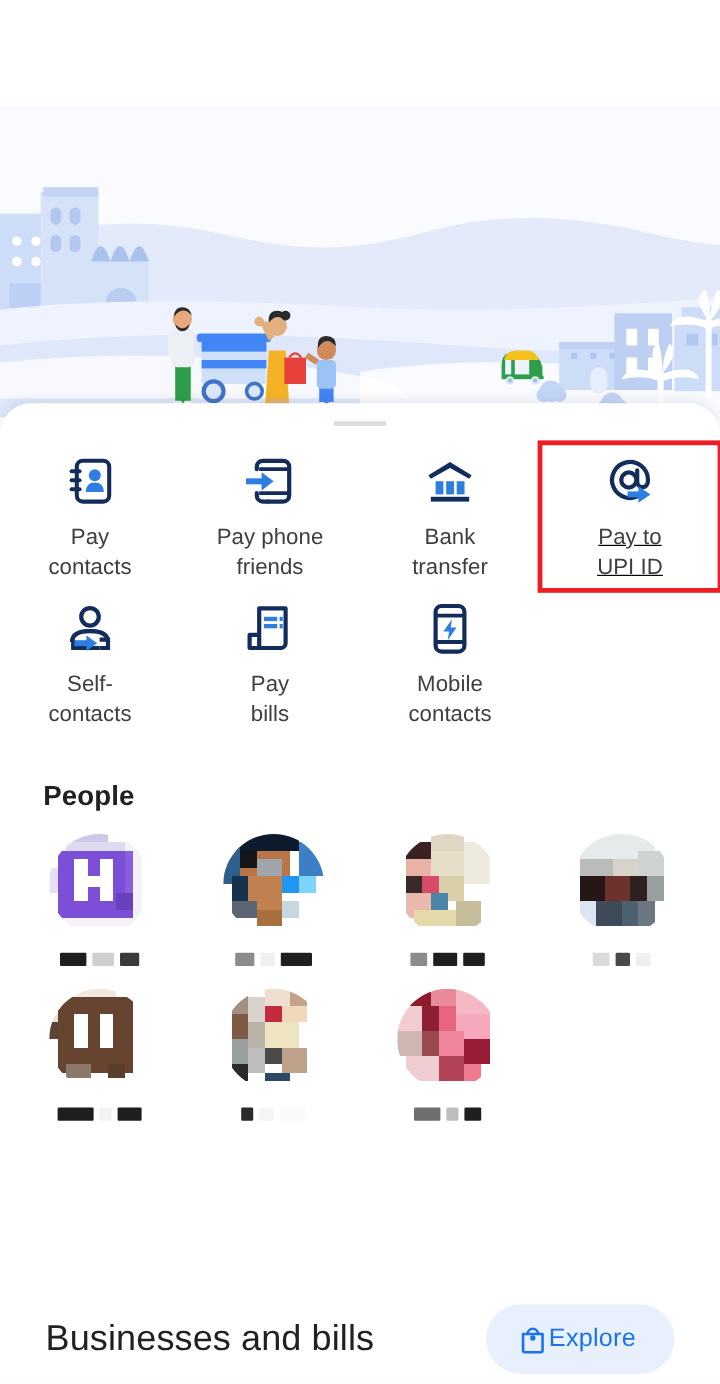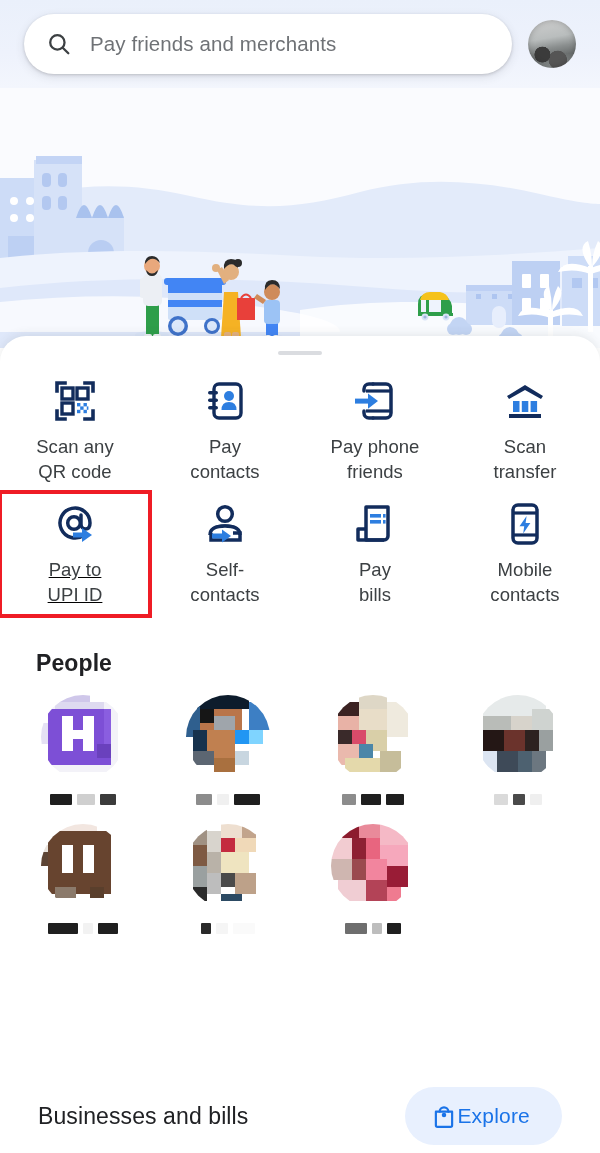--- a/index.html
+++ b/index.html
@@ -88,44 +88,34 @@
     display: flex; gap: 5px; align-items: center; justify-content: center;
   }
   .pname i { display: block; height: 11px; border-radius: 1px; }
 
   
   .biz-row {
     position: absolute; left: 0; bottom: 8px; width: 600px;
     display: flex; align-items: center; justify-content: space-between;
     padding: 0 38px;
   }
-  .biz-title { font-size: 23px; color: #202124; letter-spacing: .1px; }
+  .biz-title { font-size: 30px; color: #202124; letter-spacing: .1px; }
   .explore-btn {
     display: flex; align-items: center; 
     background: #e8f0fe; border-radius: 30px; padding: 16px 32px 16px 26px;
     cursor: pointer; border: none;
   }
   .explore-btn .bag { width: 26px; height: 26px; flex: 0 0 26px; }
   .explore-btn .etext { font-size: 21px; color: #1a73e8; letter-spacing: .2px; }
 </style>
 </head>
 <body>
 
 <div class="screen">
 
-  <div class="header">
-    <div class="searchbar">
-      <svg class="search-icon" viewBox="0 0 24 24">
-        <circle cx="10.5" cy="10.5" r="6.6" fill="none" stroke="#3c4043" stroke-width="2.1"></circle>
-        <line x1="15.4" y1="15.4" x2="20.6" y2="20.6" stroke="#3c4043" stroke-width="2.1" stroke-linecap="round"></line>
-      </svg>
-      <span class="search-placeholder">Pay friends and merchants</span>
-    </div>
-    <div class="avatar"></div>
-  </div>
 
   <div class="hero">
     <svg viewBox="0 0 600 260" xmlns="http://www.w3.org/2000/svg">
       <defs>
         <clipPath id="heroclip">
             <rect x="0" y="0" width="600" height="260"></rect>
           </clipPath>
       </defs>
       <g clip-path="url(#heroclip)">
         <rect x="0" y="0" width="600" height="260" fill="#fafbfe"></rect>
@@ -315,43 +305,20 @@
         </g>
       </g>
     </svg>
   </div>
 
   <div class="sheet">
     <div class="grabber"></div>
 
     <div class="grid">
 
-      <div class="tile">
-        <svg class="glyph" viewBox="0 0 44 44">
-          <g fill="none" stroke="#122c5c" stroke-width="3.6" stroke-linecap="square">
-            <path d="M4,12 L4,4 L12,4"></path>
-              <path d="M32,4 L40,4 L40,12"></path>
-            <path d="M4,32 L4,40 L12,40"></path>
-              <path d="M32,40 L40,40 L40,32"></path>
-          </g>
-          <rect x="9" y="9" width="11" height="11" fill="none" stroke="#122c5c" stroke-width="3.4"></rect>
-          <rect x="24" y="9" width="11" height="11" fill="none" stroke="#122c5c" stroke-width="3.4"></rect>
-          <rect x="9" y="24" width="11" height="11" fill="none" stroke="#122c5c" stroke-width="3.4"></rect>
-          <g fill="#2d7ee0">
-            <rect x="24" y="24" width="3.4" height="3.4"></rect>
-              <rect x="30.5" y="24" width="3.4" height="3.4"></rect>
-            <rect x="27.2" y="27.4" width="3.4" height="3.4"></rect>
-              <rect x="33.8" y="27.4" width="1.6" height="3.4"></rect>
-            <rect x="24" y="30.8" width="3.4" height="3.4"></rect>
-              <rect x="30.5" y="30.8" width="3.4" height="3.4"></rect>
-          </g>
-        </svg>
-        <span class="label">Scan any
-QR code</span>
-      </div>
 
       <div class="tile">
         <svg class="glyph" viewBox="0 0 44 44">
           <rect x="11" y="5" width="27" height="34" rx="5" fill="none" stroke="#122c5c" stroke-width="3.4"></rect>
           <g fill="#122c5c">
             <rect x="5" y="12" width="10" height="3.4" rx="1.7"></rect>
             <rect x="5" y="19.5" width="10" height="3.4" rx="1.7"></rect>
             <rect x="5" y="27" width="10" height="3.4" rx="1.7"></rect>
           </g>
           <circle cx="26" cy="17" r="5" fill="#2d7ee0"></circle>
@@ -380,21 +347,21 @@
       <div class="tile">
         <svg class="glyph" viewBox="0 0 44 44">
           <path d="M22,6 L40,17 L38,20 L22,11 L6,20 L4,17 Z" fill="#122c5c"></path>
           <g fill="#2d7ee0">
             <rect x="10" y="22" width="6.5" height="11"></rect>
             <rect x="18.8" y="22" width="6.5" height="11"></rect>
             <rect x="27.6" y="22" width="6.5" height="11"></rect>
           </g>
           <rect x="6" y="35" width="32" height="4" fill="#122c5c"></rect>
         </svg>
-        <span class="label">Scan
+        <span class="label">Bank
 transfer</span>
       </div>
 
       <div class="tile highlight">
         <svg class="glyph" viewBox="0 0 44 44">
           <path d="M31,33 a15,15 0 1 1 6,-12 c0,4 -2,6 -4.5,6 c-2.5,0 -4.5,-2 -4.5,-5 L28,13" fill="none" stroke="#122c5c" stroke-width="3.5" stroke-linecap="round"></path>
           <circle cx="21" cy="21" r="6.3" fill="none" stroke="#122c5c" stroke-width="3.5"></circle>
           <g fill="#2d7ee0">
             <rect x="20" y="30.5" width="12" height="5"></rect>
             <path d="M29,26 L39,33 L29,40 Z"></path>

